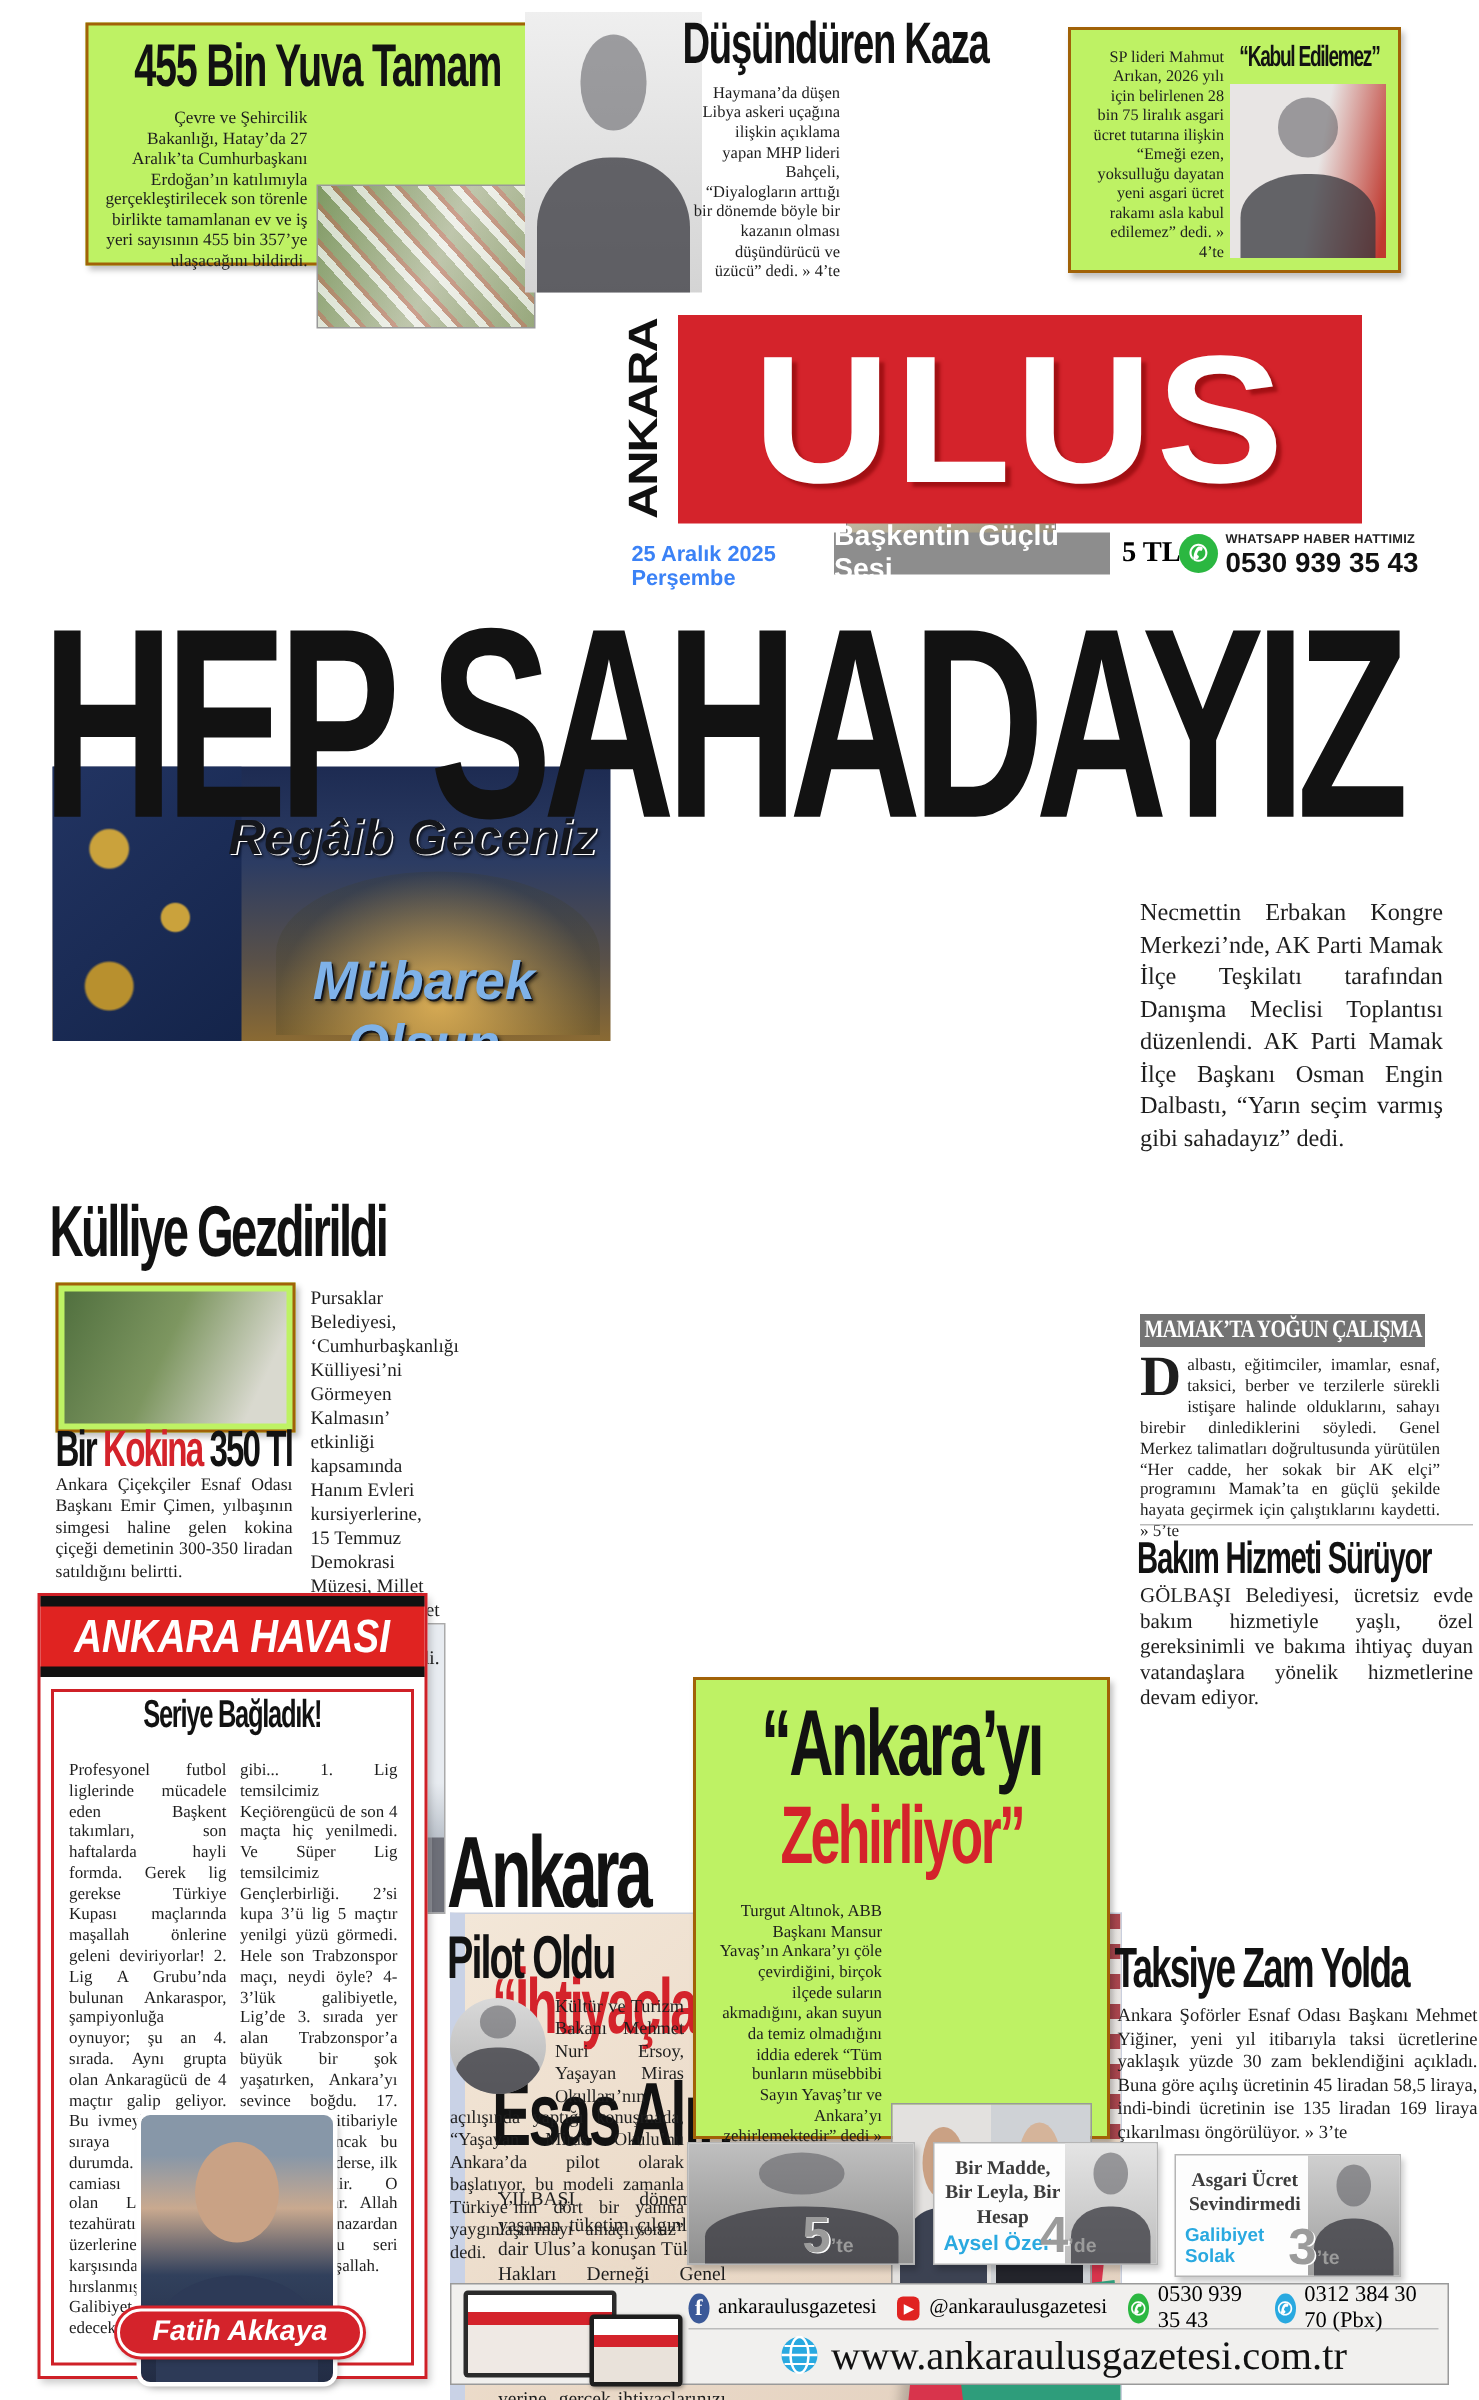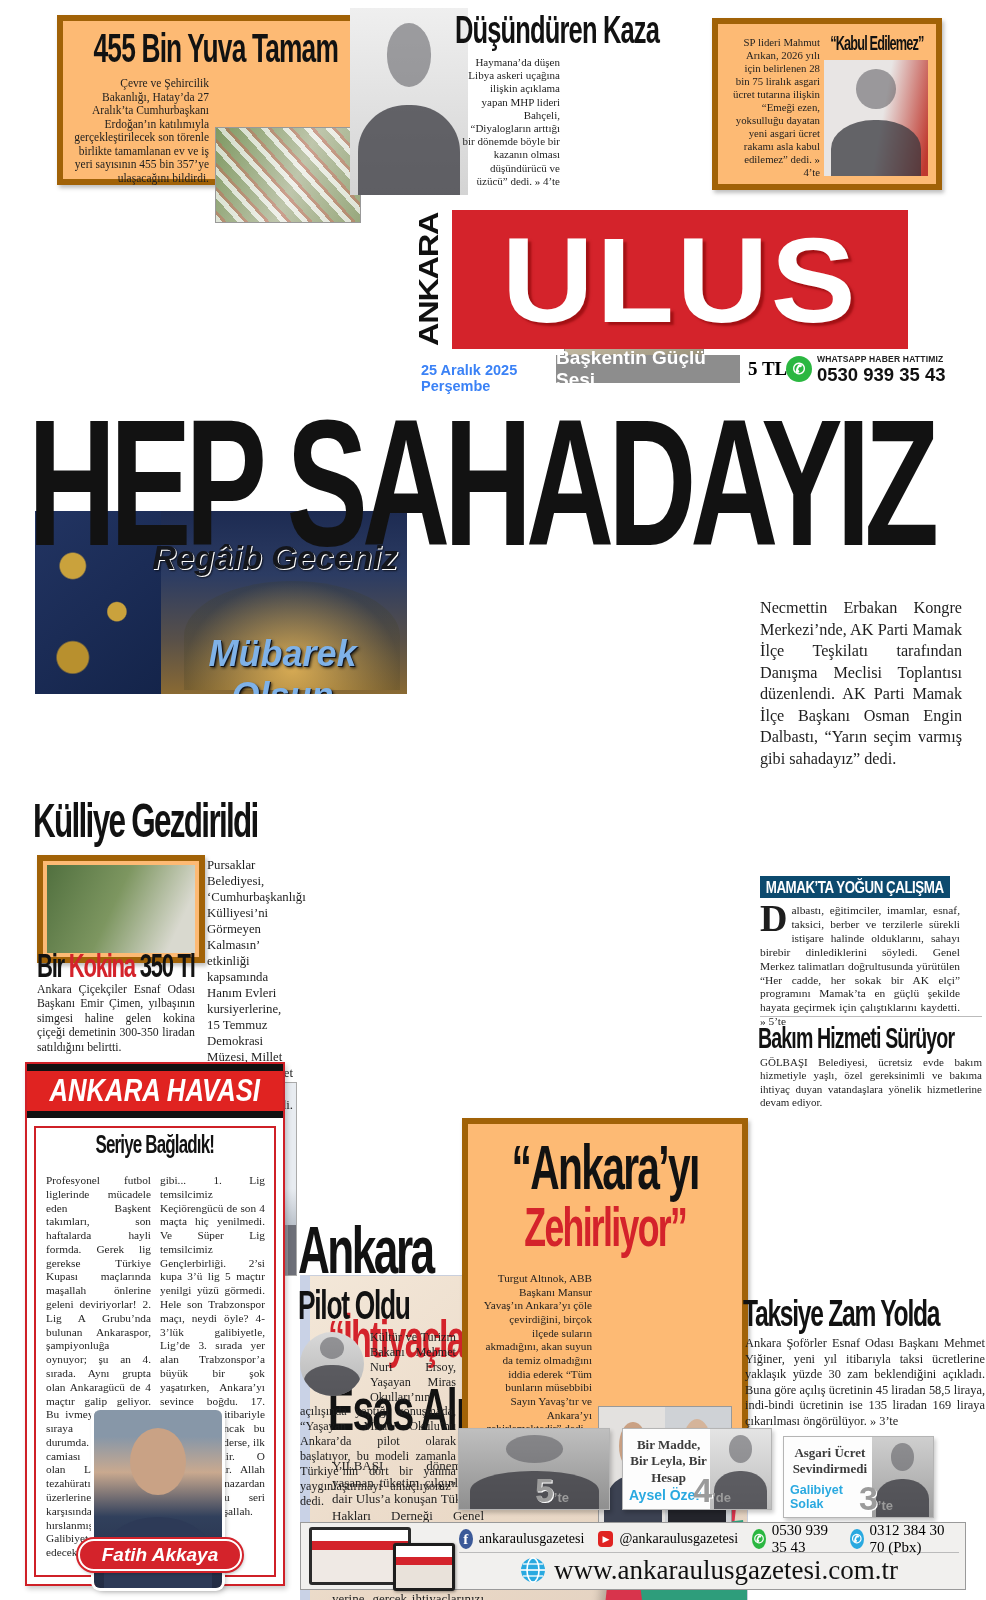--- a/index.html
+++ b/index.html
@@ -5,38 +5,38 @@
   html,body{margin:0;padding:0;background:#e9e9e9;}
   #page{position:relative;width:986px;height:1600px;background:#ffffff;margin:0 auto;overflow:hidden;
         font-family:"Liberation Sans",sans-serif;}
   .abs{position:absolute;}
   
   .hl{font-family:"Liberation Sans",sans-serif;font-weight:bold;color:#121212;line-height:.95;white-space:nowrap;}
   .sq{display:inline-block;transform:scale(.85,1.3);transform-origin:left top;letter-spacing:-1px;}
   .sqc{display:inline-block;transform:scale(.85,1.3);transform-origin:center top;letter-spacing:-1px;}
   .bt{font-family:"Liberation Serif",serif;color:#1e1e1e;}
   .red{color:#d4232b;}
-  .boxed{background:#fdba74;border:6px solid #a16207;box-shadow:2px 3px 4px rgba(0,0,0,.25);text-decoration:underline;}
+  .boxed{background:#bef264;border:2px solid #a16207;box-shadow:2px 3px 4px rgba(0,0,0,.25);text-decoration:underline;}
   .ph{overflow:hidden;position:relative;}
   
   .portrait::before{content:"";position:absolute;width:38%;height:34%;border-radius:50%;
        background:rgba(90,90,95,.55);left:31%;top:8%;}
   .portrait::after{content:"";position:absolute;width:86%;height:52%;border-radius:48% 48% 0 0;
        background:rgba(55,55,62,.75);left:7%;bottom:-4%;}
   .pill{background:#d4232b;color:#fff;font-weight:bold;font-style:italic;border:2px solid #fff;
         box-shadow:0 0 0 2px #d4232b,1px 2px 4px rgba(0,0,0,.4);border-radius:22px;text-align:center;}
   .circle-ic{display:inline-flex;align-items:center;justify-content:center;border-radius:50%;
         color:#fff;font-weight:bold;}
   .teaser{background:#fdfdfd;border:1px solid #b5b5b5;box-shadow:2px 3px 4px rgba(0,0,0,.2);display:flex;}
   .teaser .t-title{font-family:"Liberation Serif",serif;color:#3c3c3c;font-size:13px;line-height:1.25;
         text-align:center;font-weight:bold;}
   .t-author{color:#2aa9e0;font-weight:bold;font-size:14px;}
   .t-num{color:#9b9b9b;font-weight:bold;font-size:34px;line-height:1;text-shadow:1px 1px 0 #fff;}
   .t-suf{color:#9b9b9b;font-weight:bold;font-size:13px;}
-  .band-red{background:#0c4a6e;color:#fff;font-weight:bold;}
+  .band-red{background:#737373;color:#fff;font-weight:bold;font-family:Liberation Serif, serif;}
   .footer-txt{font-family:"Liberation Serif",serif;}
 </style>
 </head>
 <body>
 
 <div id="page">
 
   <div class="abs boxed" style="left:57px;top:15px;width:306px;height:158px;">
     <div class="hl" style="text-align:center;margin-top:8px;font-size:31px;height:42px;">
       <span class="sqc">455 Bin Yuva Tamam</span>
@@ -133,21 +133,21 @@
   <div class="abs band-red" style="left:760px;top:876px;width:190px;height:22px;display:flex;align-items:center;justify-content:center;">
     <span style="display:inline-block;transform:scale(.92,1.15);font-size:14.5px;letter-spacing:-.5px;white-space:nowrap;">MAMAK’TA YOĞUN ÇALIŞMA</span>
   </div>
   <div class="abs bt" style="left:760px;top:904px;width:200px;font-size:11.4px;line-height:1.22;text-align:justify;">
     <span style="float:left;font-size:38px;line-height:.78;font-weight:bold;padding-right:4px;font-family:'Liberation Serif',serif;">D</span><span>albastı, eğitimciler, imamlar, esnaf, taksici, berber ve terzilerle sürekli istişare halinde olduklarını, sahayı birebir dinlediklerini söyledi. Genel Merkez talimatları doğrultusunda yürütülen “Her cadde, her sokak bir AK elçi” programını Mamak’ta en güçlü şekilde hayata geçirmek için çalıştıklarını kaydetti. » 5’te</span>
   </div>
   <div class="abs" style="left:760px;top:1016px;width:222px;border-top:1px solid #bbb;"></div>
   <div class="abs hl" style="left:758px;top:1025px;width:226px;font-size:23px;">
     <span class="sq" style="letter-spacing:-1px;">Bakım Hizmeti Sürüyor</span>
   </div>
-  <div class="abs bt" style="left:760px;top:1056px;width:222px;font-size:11px;line-height:1.22;text-align:justify;">GÖLBAŞI Belediyesi, ücretsiz evde bakım hizmetiyle yaşlı, özel gereksinimli ve bakıma ihtiyaç duyan vatandaşlara yönelik hizmetlerine devam ediyor.</div>
+  <div class="abs bt" style="left:760px;top:1056px;width:222px;font-size:14px;line-height:1.22;text-align:justify;">GÖLBAŞI Belediyesi, ücretsiz evde bakım hizmetiyle yaşlı, özel gereksinimli ve bakıma ihtiyaç duyan vatandaşlara yönelik hizmetlerine devam ediyor.</div>
 
   <div class="abs" style="left:25px;top:1062px;width:256px;height:520px;border:2px solid #cf2027;background:#fff;box-shadow:2px 3px 5px rgba(0,0,0,.2);">
     <div style="border-top:7px solid #111;border-bottom:7px solid #111;background:#e02321;height:40px;display:flex;align-items:center;justify-content:center;">
       <span style="color:#fff;font-weight:bold;font-style:italic;font-size:27px;letter-spacing:0;transform:scale(.95,1.15);white-space:nowrap;">ANKARA HAVASI</span>
     </div>
     <div style="position:absolute;left:7px;top:62px;right:7px;bottom:7px;border:2px solid #cf2027;">
       <div class="hl" style="text-align:center;margin-top:4px;font-size:20px;height:30px;">
         <span class="sqc">Seriye Bağladık!</span>
       </div>
       <div class="bt" style="position:absolute;left:10px;top:46px;width:105px;font-size:11.3px;line-height:1.22;text-align:justify;">Profesyonel futbol liglerinde mücadele eden Başkent takımları, son haftalarda hayli formda. Gerek lig gerekse Türkiye Kupası maçlarında maşallah önlerine geleni deviriyorlar! 2. Lig A Grubu’nda bulunan Ankaraspor, şampiyonluğa oynuyor; şu an 4. sırada. Aynı grupta olan Ankaragücü de 4 maçtır galip geliyor. Bu ivmeyle grupta 9. sıraya yükselmiş durumda. Ankaragücü camiası yol kazası olan Leyla Zana tezahüratı nedeniyle üzerlerine çullanılması karşısında daha da hırslanmışa benziyor. Galibiyet serisi devam edecek</div>

